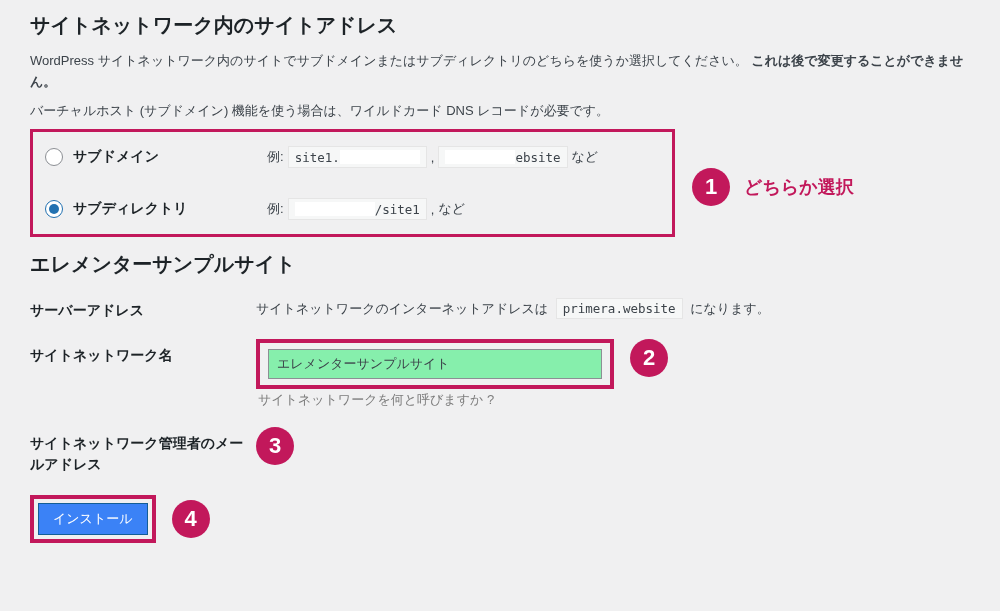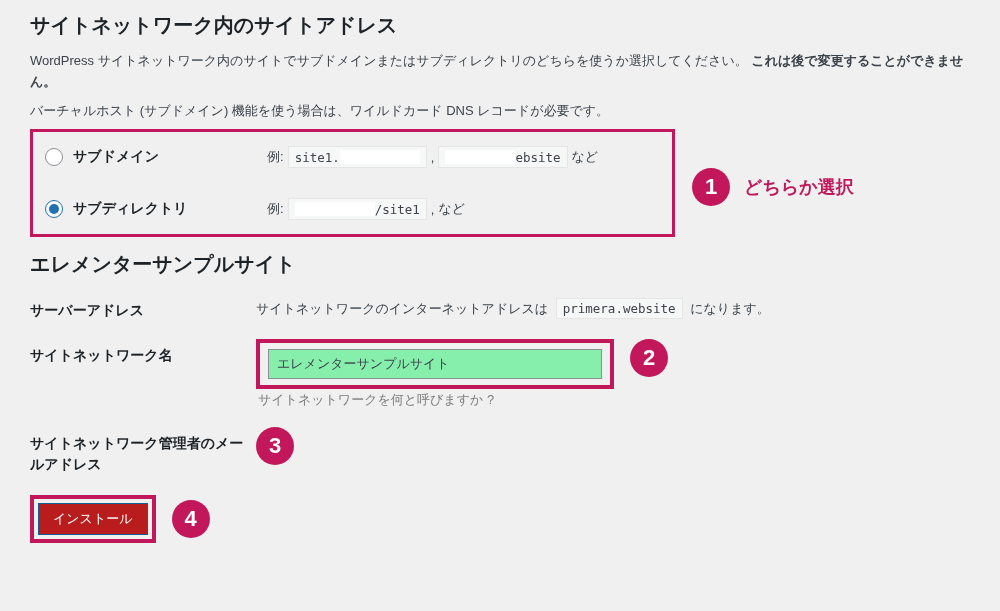--- a/index.html
+++ b/index.html
@@ -192,21 +192,21 @@
       display: flex;
       align-items: center;
       gap: 16px;
     }
     .install-box {
       border: 4px solid #c2185b;
       padding: 4px;
       display: inline-block;
     }
     .install-button {
-      background: #b91c1c;
+      background: #3b82f6;
       color: #fff;
       border: 1px solid #135e96;
       padding: 6px 14px;
       font-size: 13px;
       cursor: pointer;
     }
   </style>
 </head>
 <body>
 

